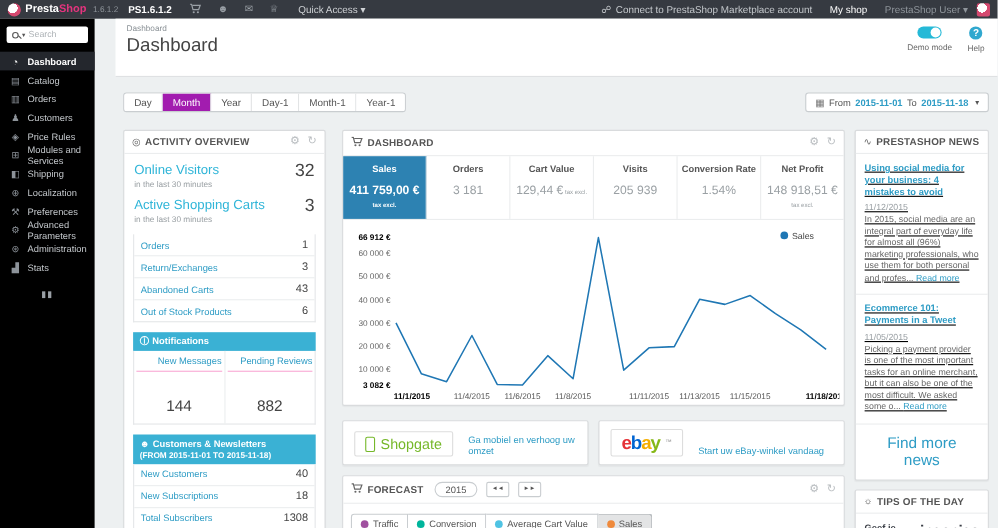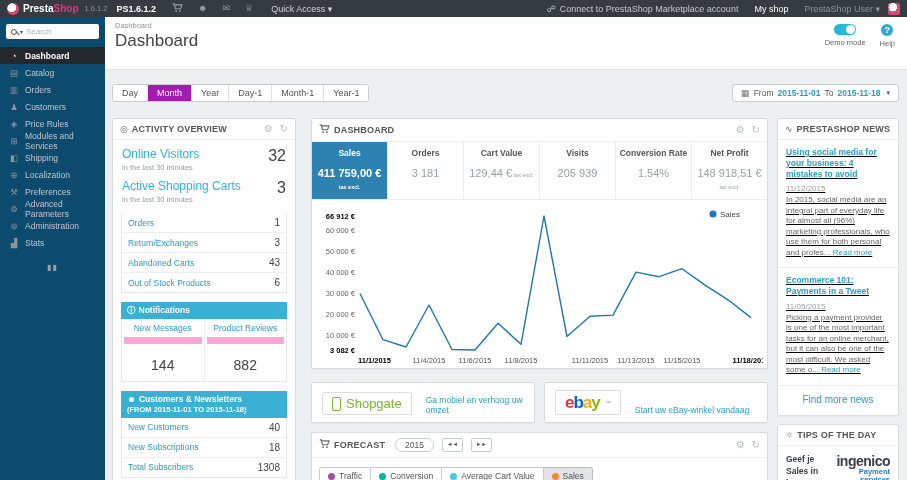--- a/index.html
+++ b/index.html
@@ -17,21 +17,21 @@
   .top-icons { display:flex; gap:15px; margin-left:16px; color:#9aa0a6; align-items:center; }
   .top-icon { font-size:9px; line-height:1; }
   .quick-access { margin-left:18px; color:#d0d3d6; }
   .topbar-spacer { flex:1; }
   .tb-link { color:#c4c8cc; margin-right:16px; display:flex; align-items:center; gap:4px; }
   .tb-myshop { color:#fff; margin-right:16px; }
   .tb-user { color:#8f959b; margin-right:8px; }
   .avatar { width:12px; height:12px; border-radius:2px; background:radial-gradient(circle at 40% 35%, #fff 0 40%, #d5486f 41%); }
 
   
-  .sidebar { position:absolute; top:17px; left:0; width:105px; bottom:0; background:#0c4a6e; }
+  .sidebar { position:absolute; top:17px; left:0; width:86px; bottom:0; background:#000000; }
   .search-row { margin:7px 6px 8px; background:#fff; border-radius:2px; height:15px; display:flex; align-items:center; padding:0 5px; gap:3px; }
   .mag { width:6px; height:6px; border:1.2px solid #555; border-radius:50%; position:relative; flex:none; }
   .mag::after { content:""; position:absolute; width:3.5px; height:1.3px; background:#555; transform:rotate(45deg); right:-3px; bottom:-1px; }
   .search-caret { font-size:6px; color:#555; }
   .search-row input { border:none; outline:none; width:100%; font-size:8px; color:#555; font-family:"Liberation Sans",sans-serif; }
   .search-row input::placeholder { color:#adb2b6; }
   .menu-item { height:17px; display:flex; align-items:center; gap:6px; padding:0 9px; color:#c3c7cb; font-size:8.5px; cursor:pointer; }
   .menu-item .mi-icon { width:10px; text-align:center; font-size:8.5px; color:#8d939a; flex:none; }
   .menu-item.active { background:#24272d; color:#fff; font-weight:bold; }
   .menu-item.active .mi-icon { color:#fff; }
@@ -84,21 +84,21 @@
   .section-header .sh-icon { margin-right:3px; }
   .section-header .sub { display:block; font-size:7.5px; }
   .rows { border:1px solid #e4e6e8; border-top:none; }
   .a-row { display:flex; justify-content:space-between; align-items:center; padding:4px 6px; border-bottom:1px solid #eceeef; }
   .a-row:last-child { border-bottom:none; }
   .a-row .lbl { color:#2e9cc5; font-size:8.5px; cursor:pointer; }
   .a-row .val { color:#444; font-size:10px; }
   .notif-grid { display:flex; border:1px solid #e4e6e8; border-top:none; text-align:center; }
   .notif-cell { flex:1; padding:4px 2px 8px; }
   .notif-cell:first-child { border-right:1px solid #eceeef; }
-  .notif-label { color:#2e9cc5; font-size:8.5px; border-bottom:7px solid #f9a8d4; padding-bottom:4px; margin-bottom:13px; cursor:pointer; }
+  .notif-label { color:#2e9cc5; font-size:8.5px; border-bottom:1px solid #f9a8d4; padding-bottom:4px; margin-bottom:23px; cursor:pointer;text-align:right; }
   .notif-value { font-size:14px; color:#444; }
 
   
   .kpi-row { display:flex; border-bottom:1px solid #ebedee; }
   .kpi { flex:1; text-align:center; padding:6px 2px 8px; border-right:1px solid #ebedee; cursor:pointer; }
   .kpi:last-child { border-right:none; }
   .kpi-label { font-size:8.5px; color:#555; font-weight:bold; margin-bottom:9px; }
   .kpi-value { font-size:11px; color:#9aa0a4; }
   .kpi-value .suffix { font-size:5.5px; }
   .kpi.active { background:#2d82b2; }
@@ -126,21 +126,21 @@
   .metric-btn:last-child { border-radius:0 3px 3px 0; }
   .metric-btn.active { background:#e3e4e5; border-color:#b7bbbe; }
   .dot { width:7px; height:7px; border-radius:50%; flex:none; }
 
   
   .news-item { padding:7px 8px 9px; border-bottom:1px solid #ebedee;text-decoration:underline; }
   .news-title { color:#2e9cc5; font-weight:bold; font-size:8.5px; line-height:1.3; cursor:pointer; }
   .news-date { color:#9aa0a4; font-size:8px; margin:4px 0 2px; }
   .news-excerpt { color:#666; font-size:8px; line-height:1.32; }
   .read-more { color:#2e9cc5; cursor:pointer; }
-  .find-more { display:block; text-align:center; color:#2e9cc5; font-size:10px; padding:8px 12px 10px; cursor:pointer; }
+  .find-more { display:block; text-align:center; color:#2e9cc5; font-size:14px; padding:8px 12px 10px; cursor:pointer; }
   .tips { margin-top:8px; height:200px; overflow:hidden; }
   .tips-body { padding:8px 8px; }
   .ingenico { float:right; text-align:right; margin:0 0 2px 4px; cursor:pointer; }
   .ingenico-name { font-size:14px; font-weight:bold; color:#3a3e46; letter-spacing:-.5px; line-height:1; }
   .ingenico-sub { font-size:7.5px; font-weight:bold; color:#1f7ac4; line-height:1.15; }
   .tips-headline { font-weight:bold; font-size:8.5px; color:#3a3e46; line-height:1.4; }
 </style>
 </head>
 <body>
 
@@ -319,21 +319,21 @@
           </div>
 
           <div class="section">
             <div class="section-header"><span class="sh-icon">ⓘ</span><span>Notifications</span></div>
             <div class="notif-grid">
               <div class="notif-cell">
                 <div class="notif-label">New Messages</div>
                 <div class="notif-value">144</div>
               </div>
               <div class="notif-cell">
-                <div class="notif-label">Product Reviews</div>
+                <div class="notif-label">Pending Reviews</div>
                 <div class="notif-value">882</div>
               </div>
             </div>
           </div>
 
           <div class="section">
             <div class="section-header"><span class="sh-icon">☻</span><span>Customers &amp; Newsletters</span><span class="sub">(FROM 2015-11-01 TO 2015-11-18)</span></div>
             <div class="rows">
                 <div class="a-row">
                   <span class="lbl">New Customers</span>

